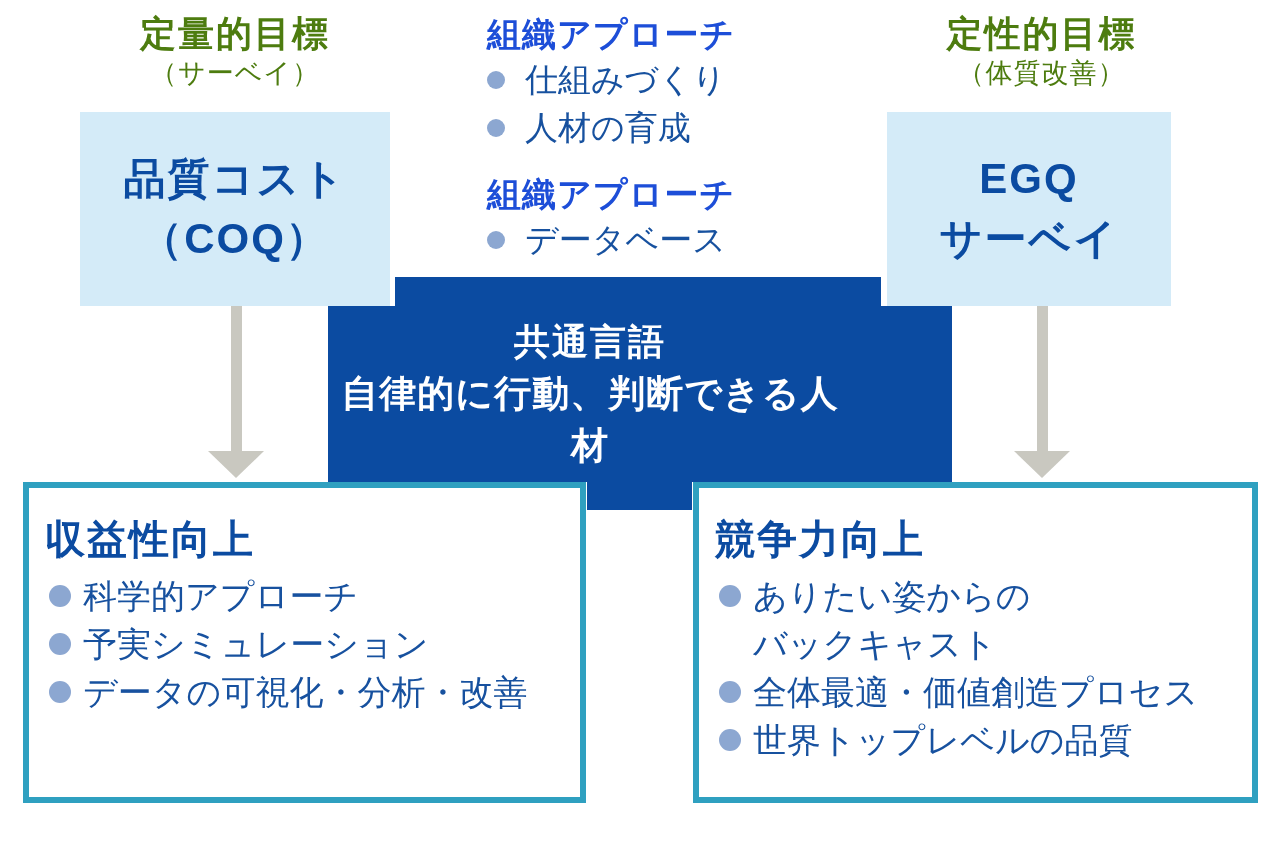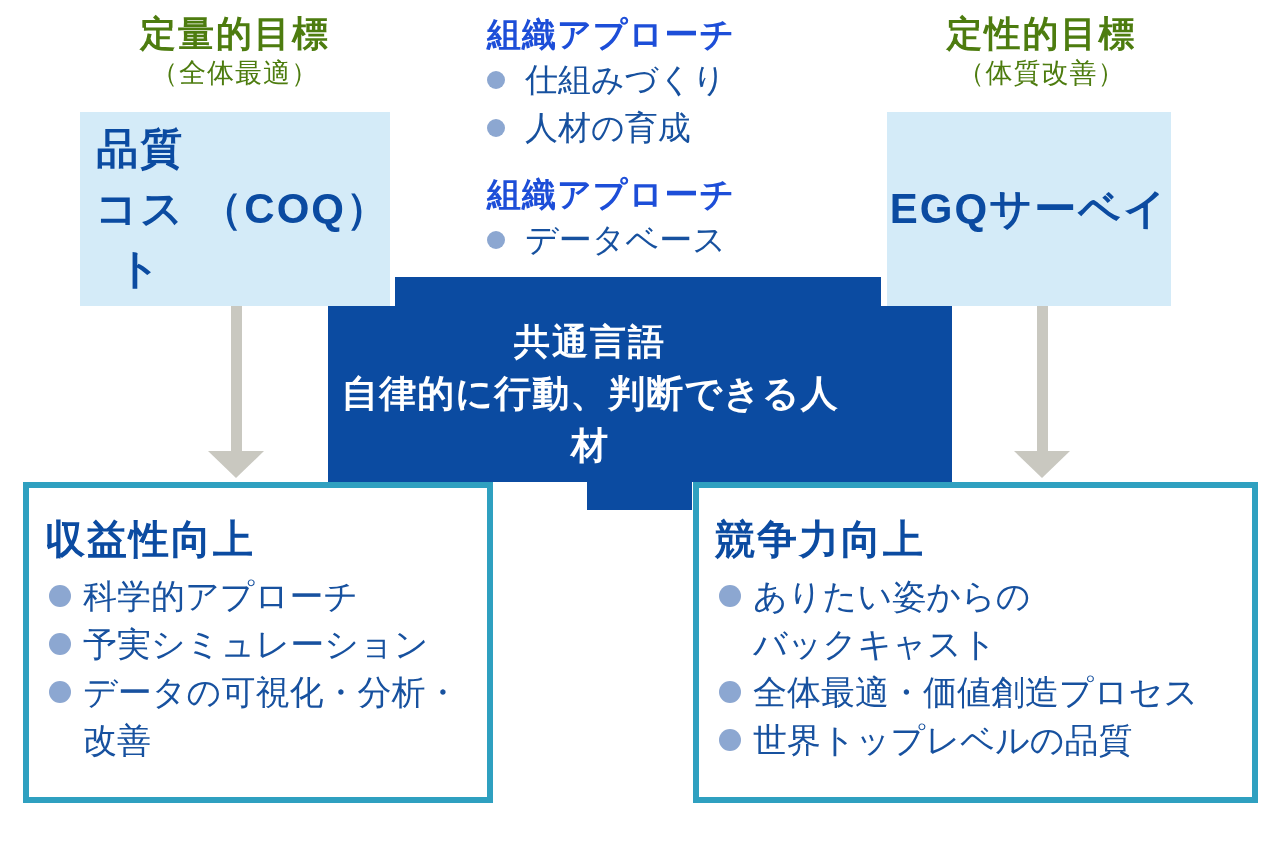--- a/index.html
+++ b/index.html
@@ -14,21 +14,21 @@
   .col-heading { position:absolute; text-align:center; color:#4d7c0f; }
   .col-heading .h-title { font-size:36px; font-weight:700; line-height:44px; letter-spacing:2px; }
   .col-heading .h-sub   { font-size:27px; font-weight:400; line-height:34px; letter-spacing:1px; }
   .heading-left  { left:80px;  top:12px; width:310px; }
   .heading-right { left:887px; top:12px; width:309px; }
 
   
   .light-box {
     position:absolute; top:112px; height:194px;
     background:#d4ebf8;
-    display:flex; justify-content:center; align-items:center;
+    display:flex; flex-direction:column; justify-content:center; align-items:center;
     color:#0b4ba1; font-size:42px; font-weight:700; line-height:60px; letter-spacing:2px;
     text-align:center;
   }
   .light-box-left  { left:80px;  width:310px; }
   .light-box-right { left:887px; width:284px; }
 
   
   .approach { position:absolute; left:487px; top:12px; width:400px; }
   .ap-heading { font-size:34px; font-weight:700; color:#1d4ed8; line-height:44px; letter-spacing:1px; }
   .ap-heading.second { margin-top:20px; }
@@ -65,35 +65,35 @@
   }
   .arrow-left  { left:208px;  top:306px; width:56px; height:176px; }
   .arrow-right { left:1014px; top:306px; width:56px; height:176px; }
 
   
   .outcome-box {
     position:absolute; top:482px; height:321px;
     background:#ffffff; border:6px solid #2fa0c0;
     padding:24px 14px 0 16px;
   }
-  .outcome-left  { left:23px;  width:470px; }
+  .outcome-left  { left:23px;  width:563px; }
   .outcome-right { left:693px; width:565px; }
   .oc-title { font-size:40px; font-weight:700; color:#0b4ba1; line-height:54px; letter-spacing:2px; margin-bottom:6px; }
   .outcome-box .b-row { line-height:48px; font-size:34px; color:#17519f; }
   .outcome-box .dot { width:22px; height:22px; margin:13px 12px 0 4px; }
   .outcome-box .b-text { white-space:pre-line; }
 </style>
 </head>
 <body>
 
 <div class="canvas">
 
   <div class="col-heading heading-left">
     <div class="h-title">定量的目標</div>
-    <div class="h-sub">（全体最適）</div>
+    <div class="h-sub">（サーベイ）</div>
   </div>
 
   <div class="col-heading heading-right">
     <div class="h-title">定性的目標</div>
     <div class="h-sub">（体質改善）</div>
   </div>
 
   <div class="approach">
     <div class="ap-heading">組織アプローチ</div>
     <div class="b-row">

